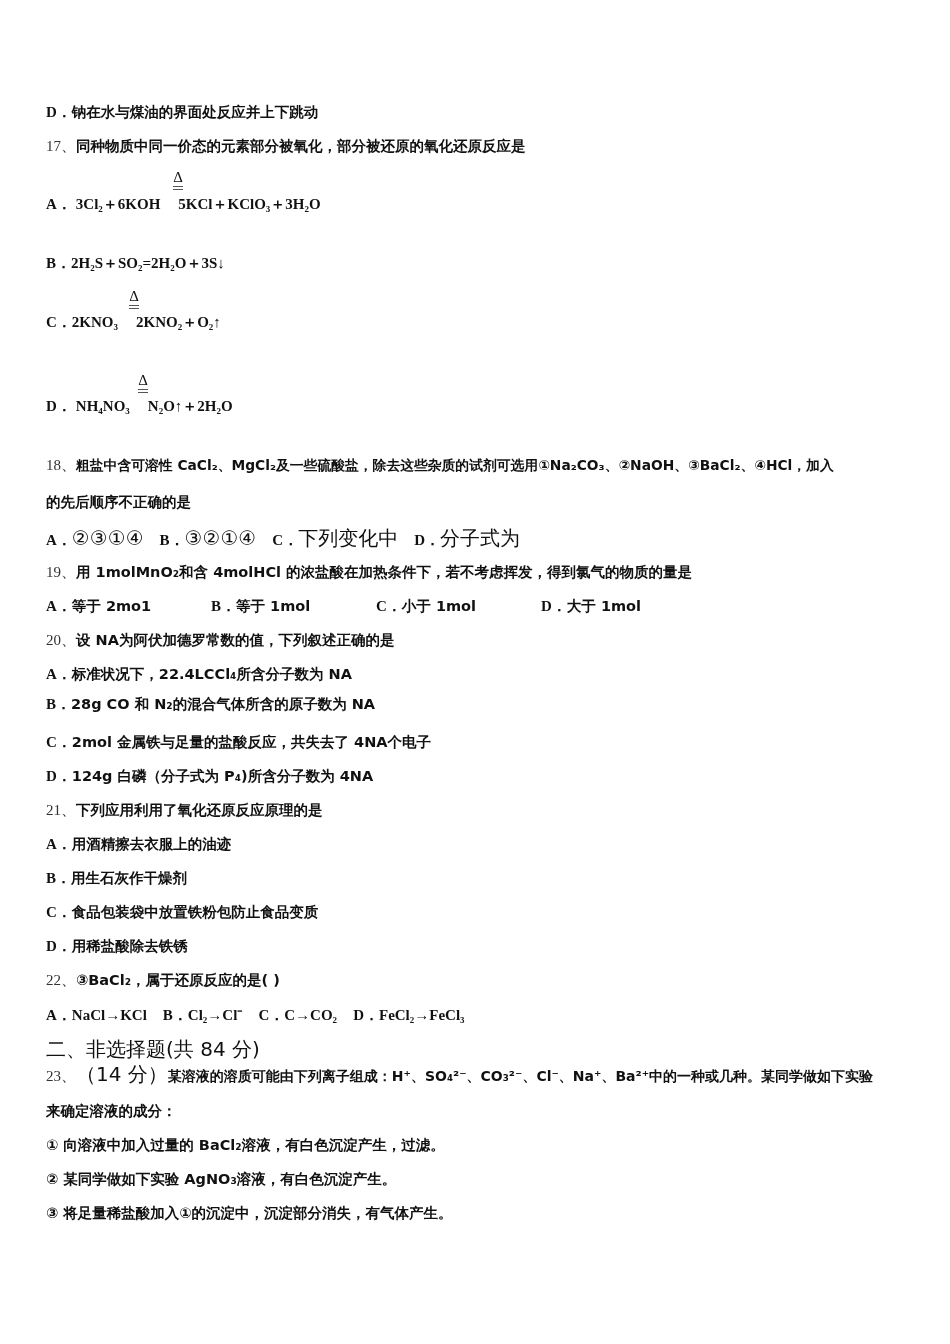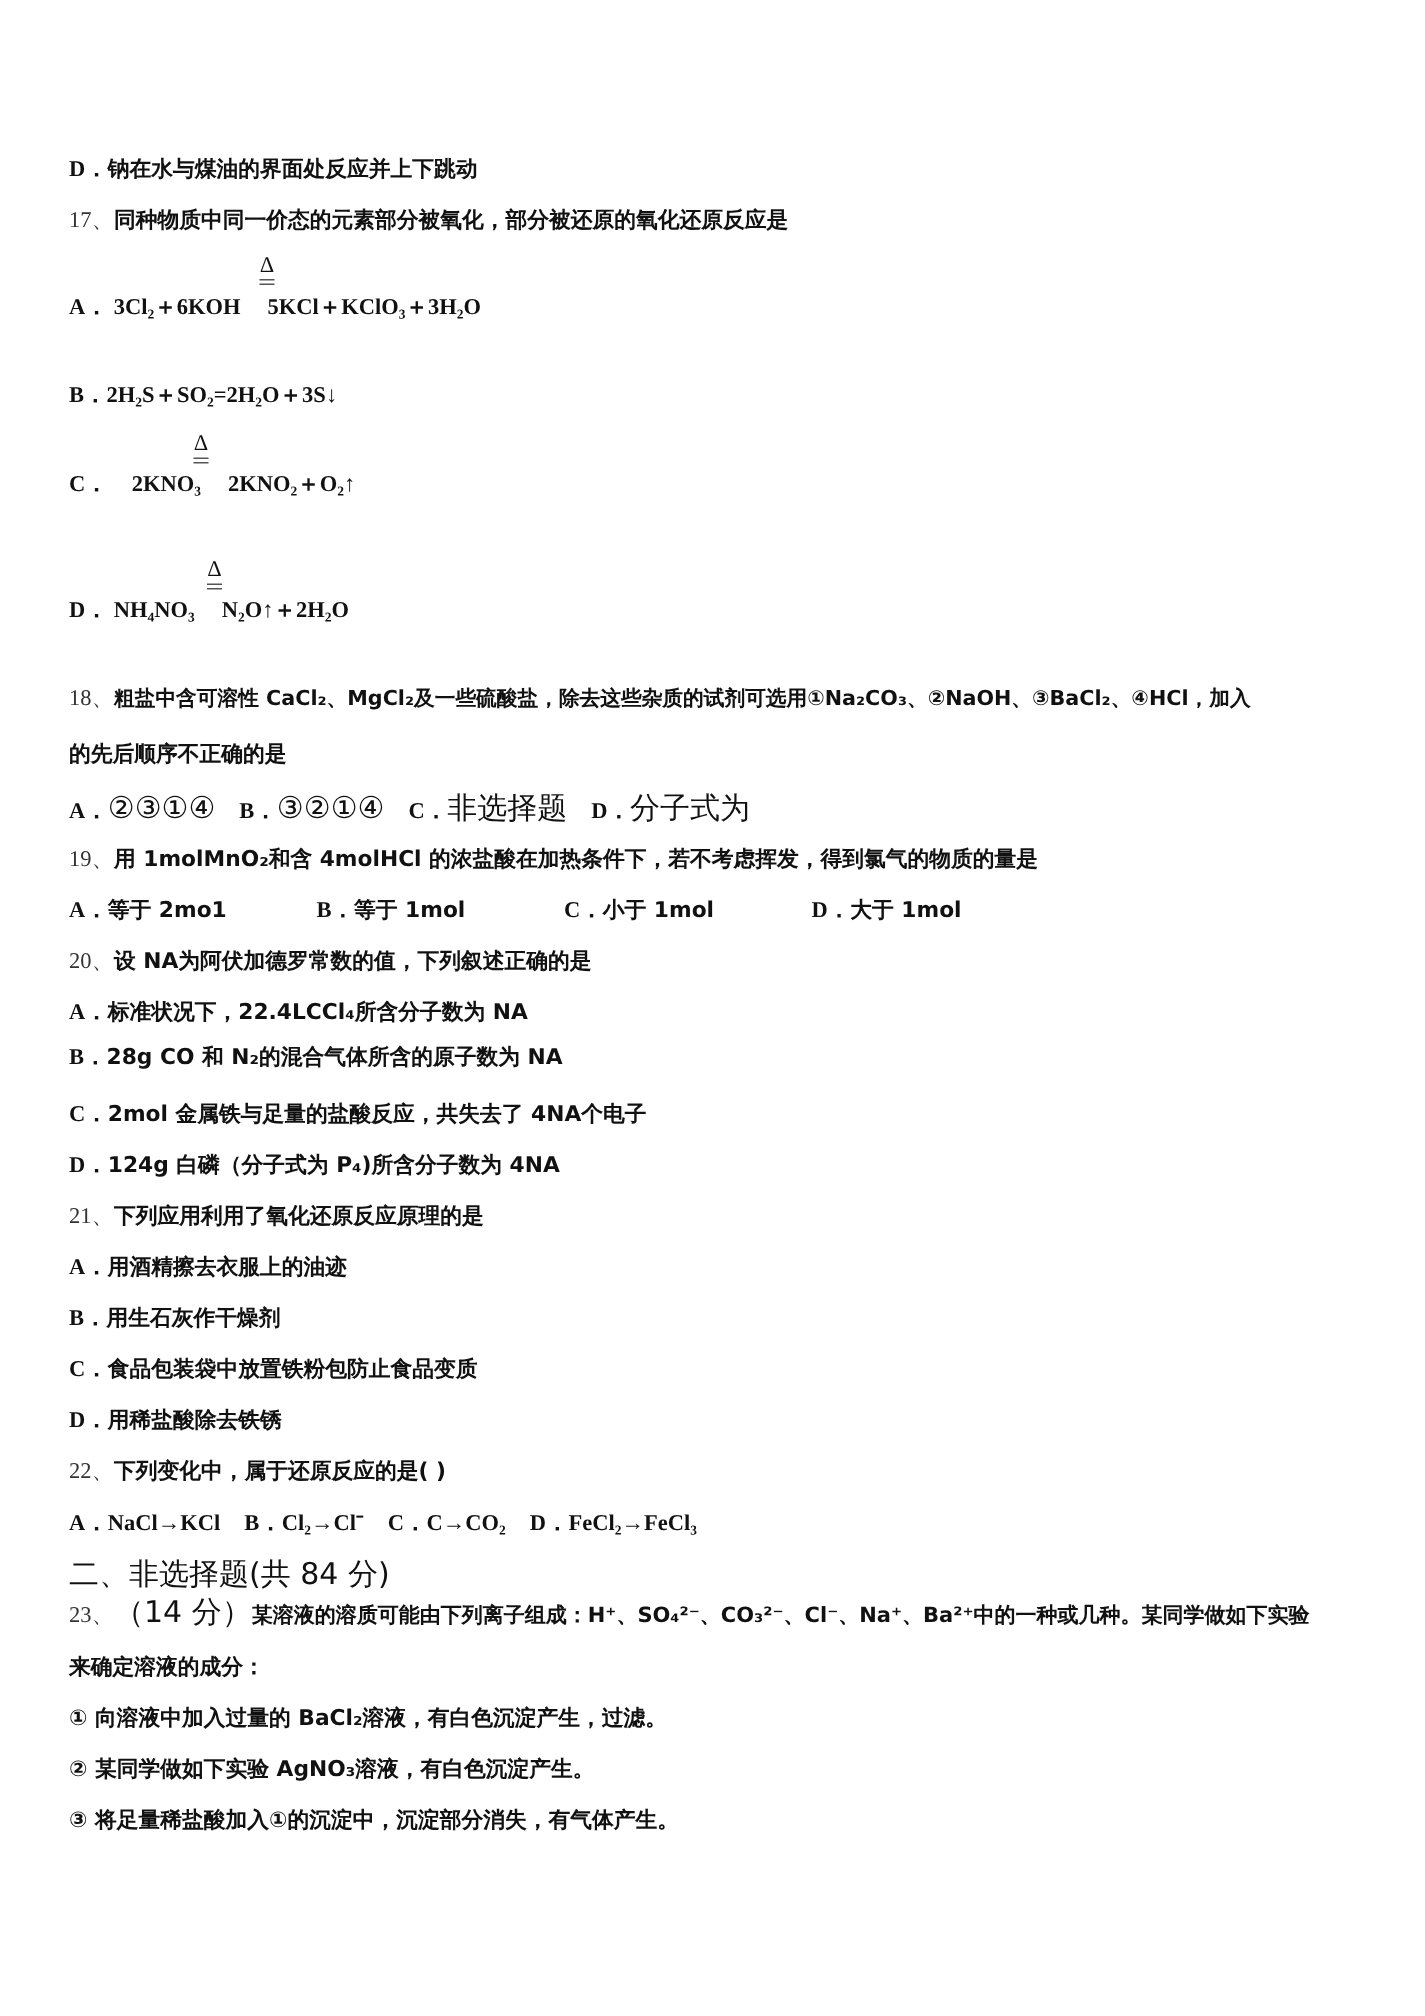--- a/index.html
+++ b/index.html
@@ -39,36 +39,36 @@
 <div class="line" style="top:194px">
   <span class="b">A．</span><span class="b" style="margin-left:4px">3Cl₂＋6KOH</span><span class="gap"></span><span class="b">5KCl＋KClO₃＋3H₂O</span>
 </div>
 
 <div class="line" style="top:253px">
   <span class="b">B．</span><span class="b" style="margin-left:0">2H₂S＋SO₂=2H₂O＋3S↓</span>
 </div>
 
 <div class="delta" style="top:289px; left:126px"><span>Δ</span><span class="eq"></span></div>
 <div class="line" style="top:312px">
-  <span class="b">C．</span><span class="b" style="margin-left:16px">2KNO₃</span><span class="gap"></span><span class="b">2KNO₂＋O₂↑</span>
+  <span class="b">C．</span><span class="b" style="margin-left:0">2KNO₃</span><span class="gap"></span><span class="b">2KNO₂＋O₂↑</span>
 </div>
 
 <div class="delta" style="top:373px; left:135px"><span>Δ</span><span class="eq"></span></div>
 <div class="line" style="top:396px">
   <span class="b">D．</span><span class="b" style="margin-left:4px">NH₄NO₃</span><span class="gap"></span><span class="b">N₂O↑＋2H₂O</span>
 </div>
 
 <div class="line" style="top:455px">
   <span class="num">18、</span><span class="cn" style="font-size:13.8px">粗盐中含可溶性 CaCl₂、MgCl₂及一些硫酸盐，除去这些杂质的试剂可选用①Na₂CO₃、②NaOH、③BaCl₂、④HCl，加入</span>
 </div>
 <div class="line" style="top:492px">
   <span class="cn">的先后顺序不正确的是</span>
 </div>
 <div class="line" style="top:528px">
-  <span class="b">A．</span><span class="cnn">②③①④</span><span class="opt-gap" style="width:16px"></span><span class="b">B．</span><span class="cnn">③②①④</span><span class="opt-gap" style="width:16px"></span><span class="b">C．</span><span class="cnn">非选择题</span><span class="opt-gap" style="width:16px"></span><span class="b">D．</span><span class="cnn">分子式为</span>
+  <span class="b">A．</span><span class="cnn">②③①④</span><span class="opt-gap" style="width:16px"></span><span class="b">B．</span><span class="cnn">③②①④</span><span class="opt-gap" style="width:16px"></span><span class="b">C．</span><span class="cnn">下列变化中</span><span class="opt-gap" style="width:16px"></span><span class="b">D．</span><span class="cnn">分子式为</span>
 </div>
 
 <div class="line" style="top:562px">
   <span class="num">19、</span><span class="cn">用 1molMnO₂和含 4molHCl 的浓盐酸在加热条件下，若不考虑挥发，得到氯气的物质的量是</span>
 </div>
 <div class="line" style="top:596px; width:620px; display:flex;">
   <div style="width:165px"><span class="b">A．</span><span class="cn">等于 2mo1</span></div>
   <div style="width:165px"><span class="b">B．</span><span class="cn">等于 1mol</span></div>
   <div style="width:165px"><span class="b">C．</span><span class="cn">小于 1mol</span></div>
   <div style="width:125px"><span class="b">D．</span><span class="cn">大于 1mol</span></div>
@@ -100,21 +100,21 @@
   <span class="b">B．</span><span class="cn">用生石灰作干燥剂</span>
 </div>
 <div class="line" style="top:902px">
   <span class="b">C．</span><span class="cn">食品包装袋中放置铁粉包防止食品变质</span>
 </div>
 <div class="line" style="top:936px">
   <span class="b">D．</span><span class="cn">用稀盐酸除去铁锈</span>
 </div>
 
 <div class="line" style="top:970px">
-  <span class="num">22、</span><span class="cn">下列变化中，属于还原反应的是(    )</span>
+  <span class="num">22、</span><span class="cn">③BaCl₂，属于还原反应的是(    )</span>
 </div>
 <div class="line" style="top:1005px">
   <span class="b">A．</span><span class="b">NaCl→KCl</span><span class="opt-gap" style="width:16px"></span><span class="b">B．</span><span class="b">Cl₂→Cl⁻</span><span class="opt-gap" style="width:16px"></span><span class="b">C．</span><span class="b">C→CO₂</span><span class="opt-gap" style="width:16px"></span><span class="b">D．</span><span class="b">FeCl₂→FeCl₃</span>
 </div>
 
 <div class="line" style="top:1039px">
   <span class="cnn">二、非选择题(共 84 分)</span>
 </div>
 
 <div class="line" style="top:1064px">

